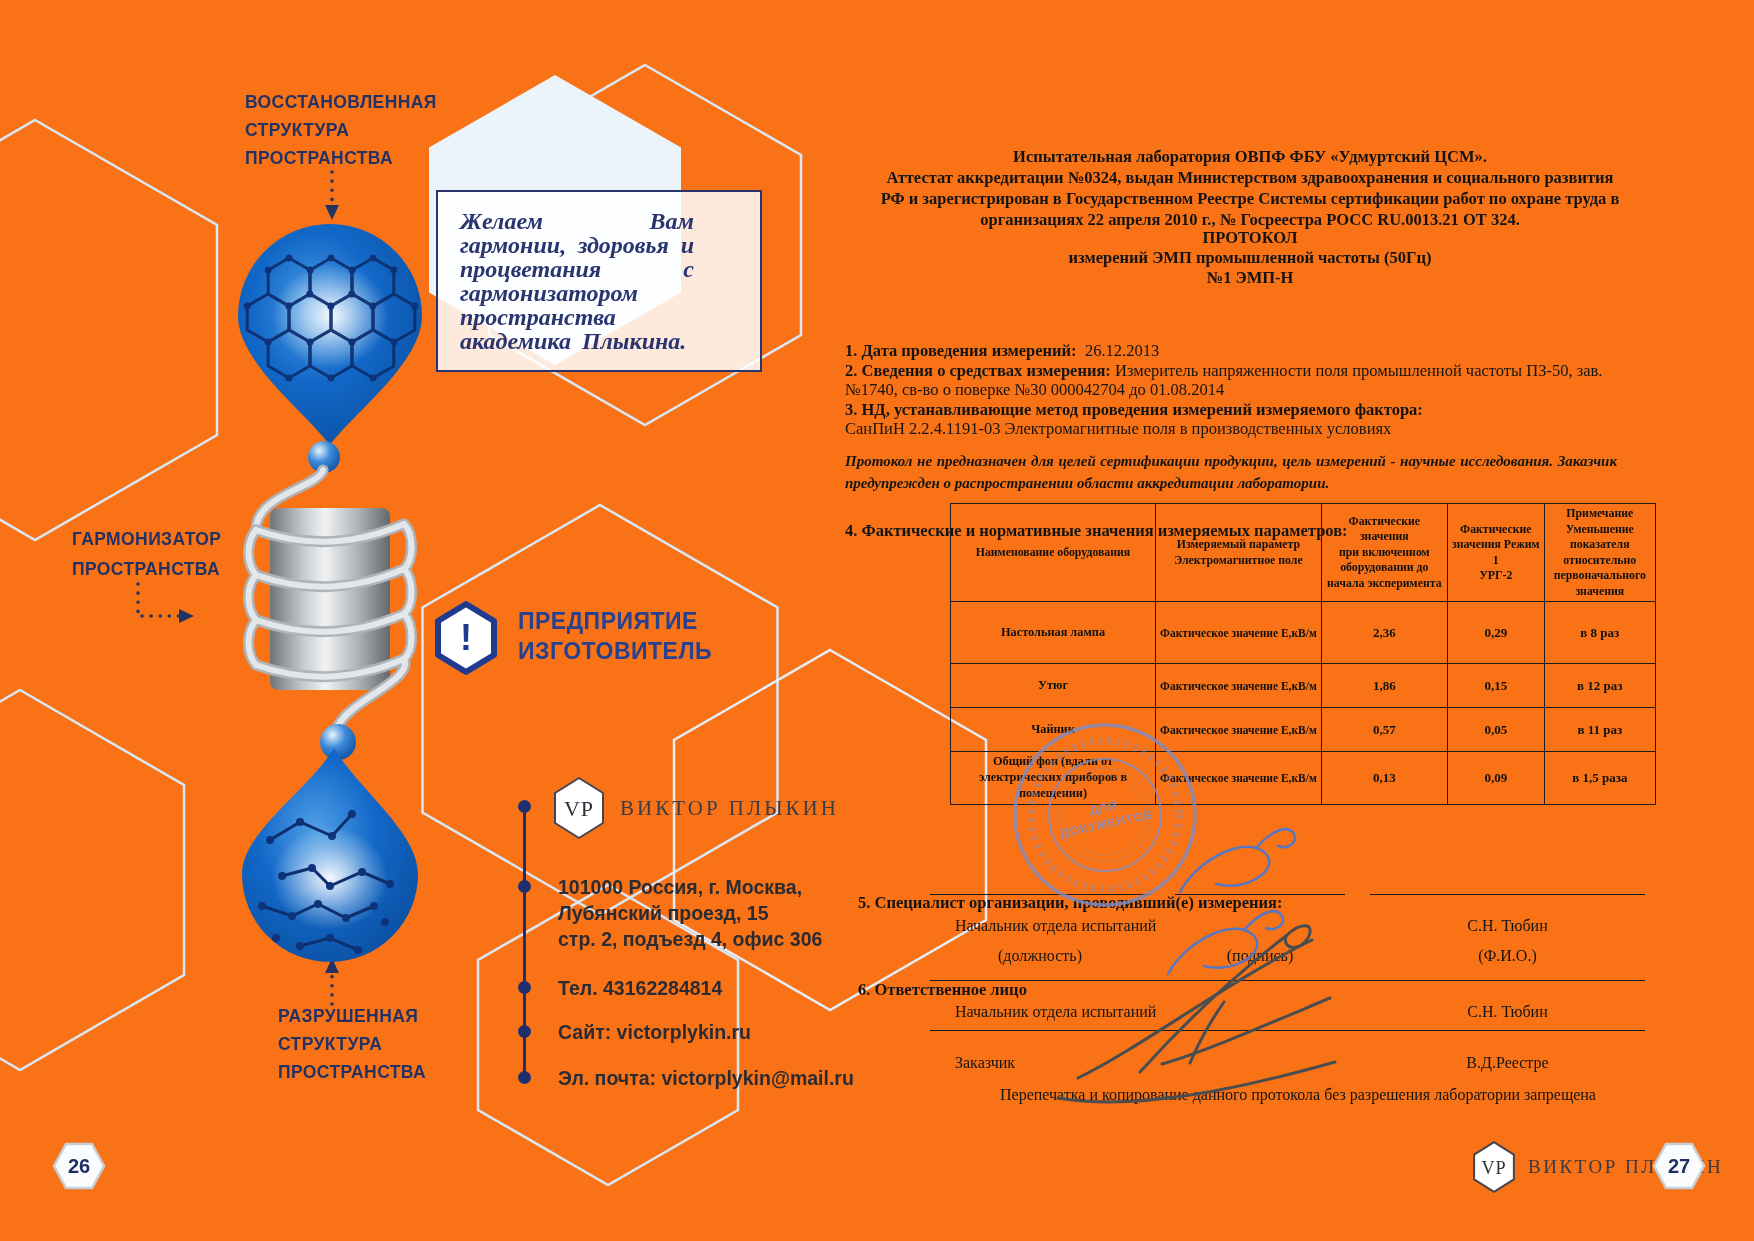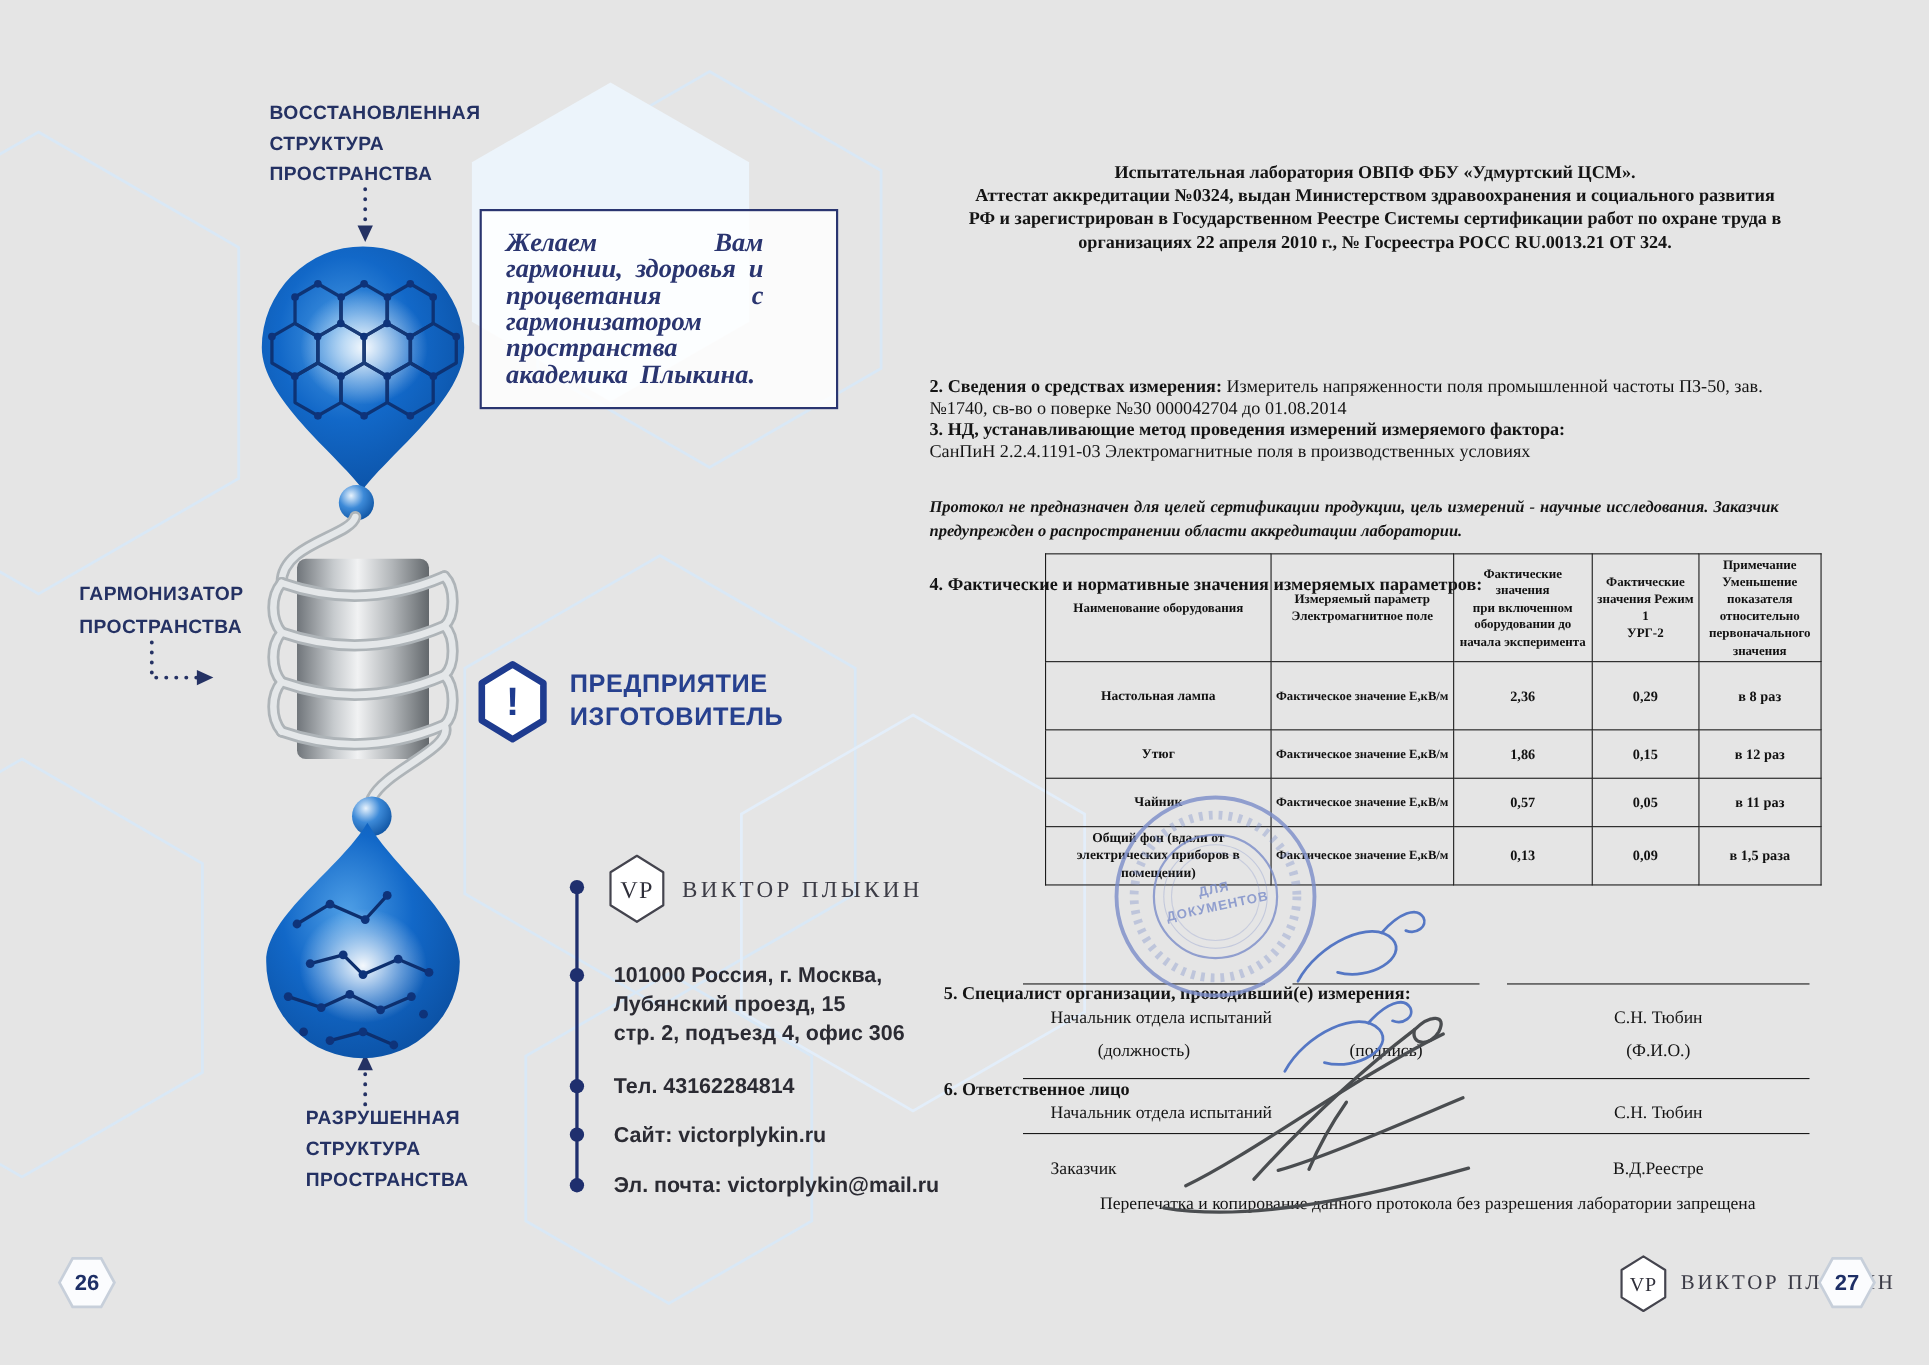--- a/index.html
+++ b/index.html
@@ -1,16 +1,16 @@
 <!DOCTYPE html>
 <html><head>
 <meta charset="utf-8">
 <style>
   html,body{margin:0;padding:0;background:#888;}
-  #canvas{position:relative;width:1754px;height:1241px;background:#e5e5e5;overflow:hidden;
+  #canvas{position:relative;width:1754px;height:1241px;background:#f97316;overflow:hidden;
           font-family:"Liberation Serif",serif;margin:0 auto;}
   .abs{position:absolute;}
   .pre{white-space:pre-line;}
   svg{display:block;}
 
   
   .space-label{font-family:"Liberation Sans",sans-serif;font-weight:700;color:#243163;
                font-size:17.5px;line-height:28px;letter-spacing:.4px;}
   .quote-box{left:436px;top:190px;width:278px;border:2px solid #2a3570;background:rgba(255,255,255,.85);
              padding:17px 22px;}
@@ -260,22 +260,29 @@
   <svg class="abs" style="left:52px;top:1140px;z-index:2" width="54" height="52" viewBox="0 0 54 52">
     <polygon points="2,26 14,4 40,4 52,26 40,48 14,48" fill="#fbfcfe" stroke="#c7cfda" stroke-width="2.5"></polygon>
     <text x="27" y="33" text-anchor="middle" font-family="Liberation Sans, sans-serif" font-size="20" font-weight="700" fill="#1e2f66">26</text>
   </svg>
 
   <div class="abs rp lab-head" style="z-index:2">
     <p style="margin:0">Испытательная лаборатория ОВПФ ФБУ «Удмуртский ЦСМ».</p>
     <p style="margin:0">Аттестат аккредитации №0324, выдан Министерством здравоохранения и социального развития РФ и зарегистрирован в Государственном Реестре Системы сертификации работ по охране труда в организациях 22 апреля 2010 г., № Госреестра РОСС RU.0013.21 ОТ 324.</p>
   </div>
 
+  <div class="abs rp proto" style="z-index:2">
+    <div>ПРОТОКОЛ</div>
+    <div>измерений ЭМП промышленной частоты (50Гц)</div>
+    <div>№1 ЭМП-Н</div>
+  </div>
 
   <div class="abs rp items" style="z-index:2">
+    <p><b>1. Дата проведения измерений:</b>&nbsp;
+       <span>26.12.2013</span></p>
     <p><b>2. Сведения о средствах измерения:</b>
        <span>Измеритель напряженности поля промышленной частоты ПЗ-50, зав. №1740, св-во о поверке №30 000042704 до 01.08.2014</span></p>
     <p><b>3. НД, устанавливающие метод проведения измерений измеряемого фактора:</b></p>
     <p><span>СанПиН 2.2.4.1191-03 Электромагнитные поля в производственных условиях</span></p>
   </div>
 
   <div class="abs rp disclaimer" style="z-index:2">Протокол не предназначен для целей сертификации продукции, цель измерений - научные исследования. Заказчик предупрежден о распространении области аккредитации лаборатории.</div>
 
   <div class="abs rp sec4" style="z-index:2">4. Фактические и нормативные значения измеряемых параметров:</div>
 

